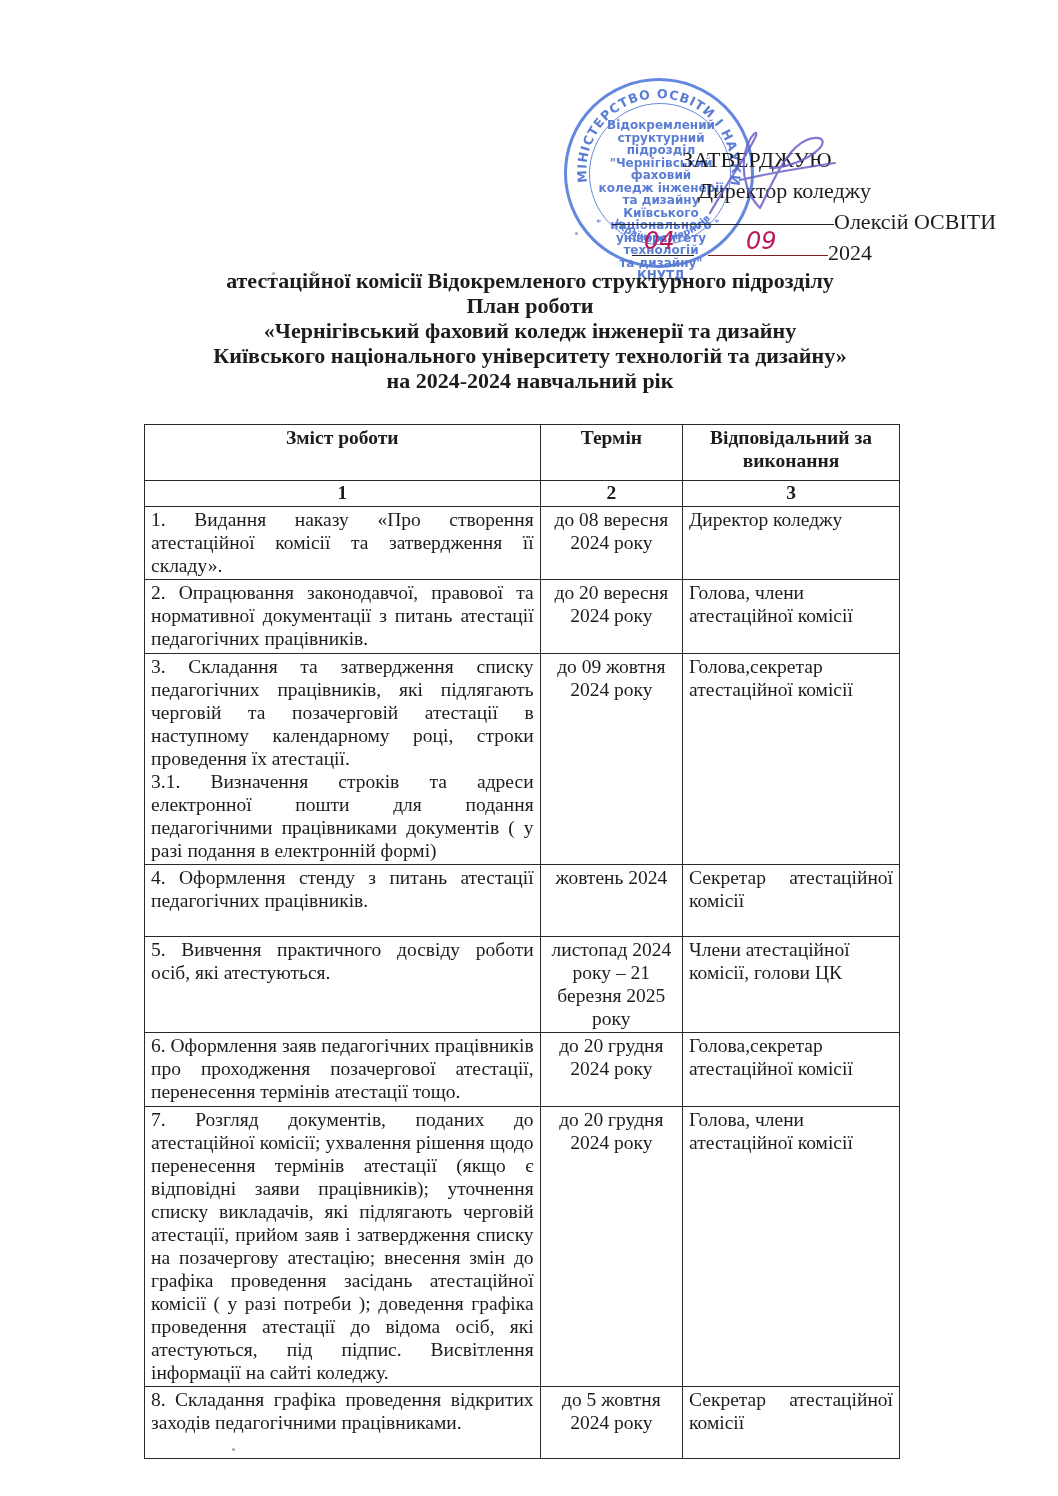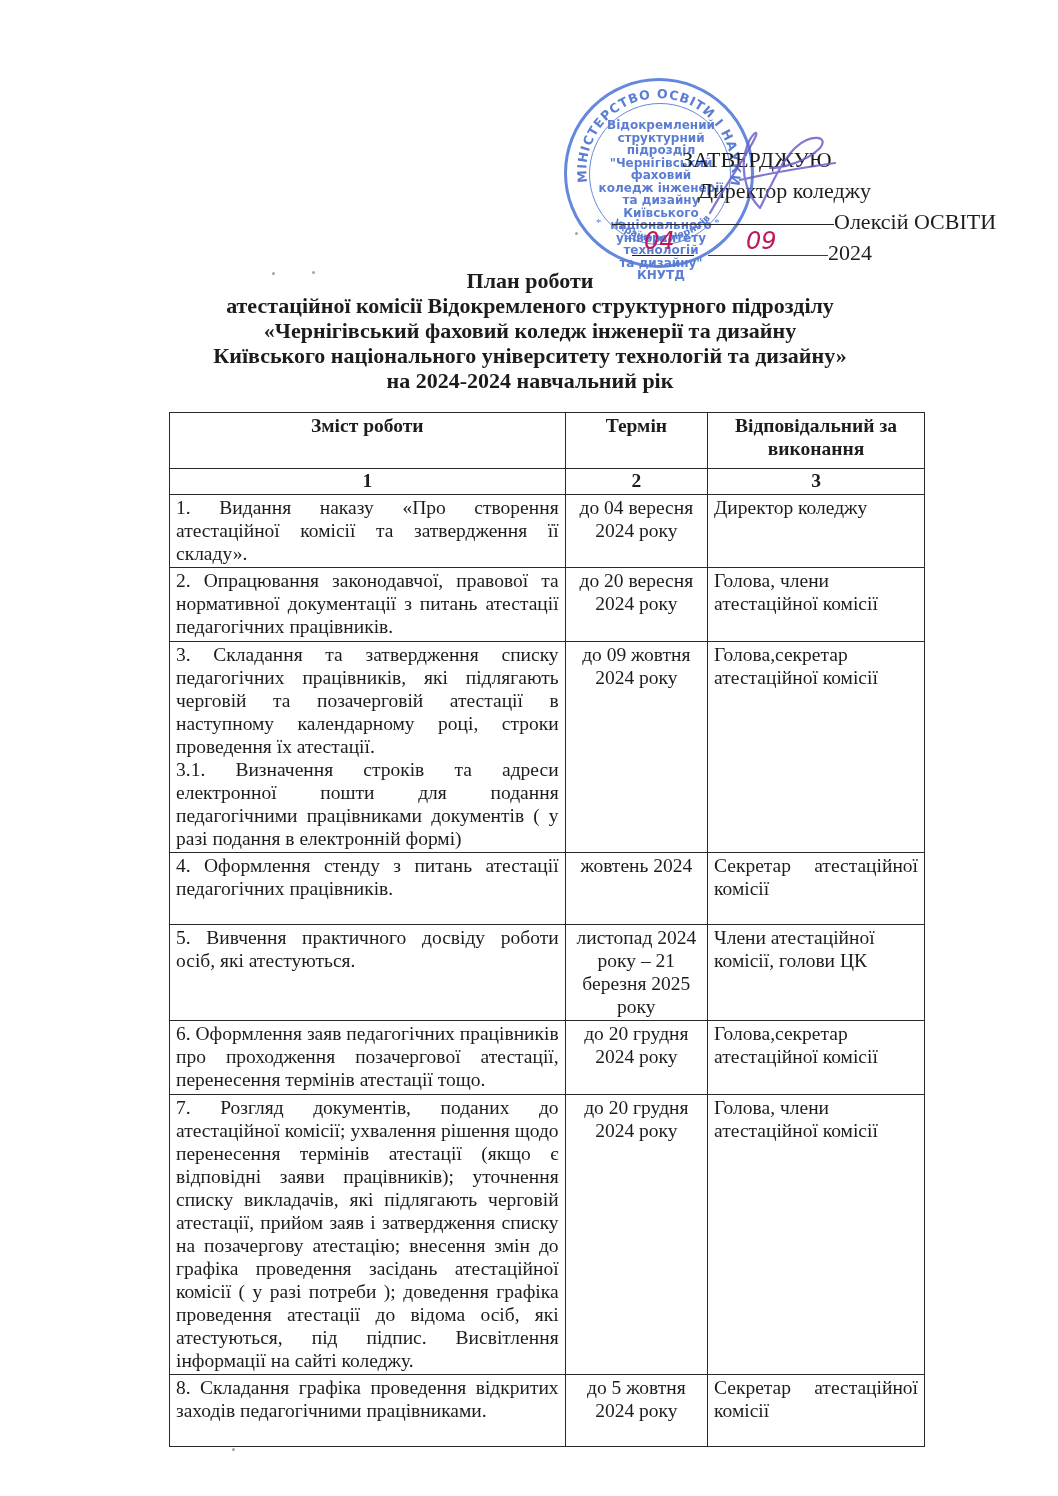--- a/index.html
+++ b/index.html
@@ -38,22 +38,22 @@
     font-size: 12px; line-height: 12.5px; text-align: center;
   }
   .signature {
     position: absolute; left: 700px; top: 118px; width: 140px; height: 110px;
   }
   .title-block {
     position: absolute; left: 150px; top: 268px; width: 760px;
     text-align: center; font-weight: bold; font-size: 22px; line-height: 25px;
   }
   table.plan {
-    position: absolute; left: 144px; top: 412px; width: 756px;
-    border-collapse: collapse; font-size: 19.5px; line-height: 23px; margin-left: 25px;
+    position: absolute; left: 144px; top: 424px; width: 756px;
+    border-collapse: collapse; font-size: 19.5px; line-height: 23px;
   }
   table.plan td, table.plan th {
     border: 1.5px solid #2a2a2a; vertical-align: top; padding: 1px 6px 2px 6px;
   }
   table.plan th { font-weight: bold; text-align: center; }
   .hdr-row th { height: 52px; vertical-align: top; padding-top: 8px; }
   .num-row th { height: 20px; padding: 0; line-height: 22px; }
   .c1 { width: 468px; text-align: justify; }
   .c2 { width: 147px; text-align: center; }
   .c3 { width: 225px; text-align: left; }
@@ -100,22 +100,22 @@
   <div class="appr-date">
     <span class="line1"><span class="handw" style="left:12px">04</span></span><span class="line2"><span class="handw" style="left:38px">09</span></span><span>2024</span>
   </div>
 </div>
 
 <svg class="signature" viewBox="0 0 140 110">
   <path d="M10,95 C30,60 45,40 55,20 C60,10 50,15 45,35 C40,60 50,80 60,90 M60,90 C70,70 80,45 95,30 C110,15 130,18 120,30 C105,45 80,50 70,50 M40,62 C70,55 100,50 135,45" fill="none" stroke="#6a5fc8" stroke-width="2.2" stroke-linecap="round" opacity="0.85"></path>
 </svg>
 
 <div class="title-block">
+  <div>атестаційної комісії Відокремленого структурного підрозділу</div>
   <div>План роботи</div>
-  <div>атестаційної комісії Відокремленого структурного підрозділу</div>
   <div>«Чернігівський фаховий коледж інженерії та дизайну</div>
   <div>Київського національного університету технологій та дизайну»</div>
   <div>на 2024-2024 навчальний рік</div>
 </div>
 
 <table class="plan">
   <thead>
     <tr class="hdr-row">
       <th class="c1" style="text-align:center">Зміст роботи</th>
       <th class="c2">Термін</th>
@@ -123,21 +123,21 @@
     </tr>
     <tr class="num-row">
       <th style="text-align:center">1</th>
       <th>2</th>
       <th>3</th>
     </tr>
   </thead>
   <tbody>
     <tr style="height:46px">
       <td class="c1">1. Видання наказу «Про створення атестаційної комісії та затвердження її складу».</td>
-      <td class="c2">до 04 вересня 2024 року</td>
+      <td class="c2">до 08 вересня 2024 року</td>
       <td class="c3">Директор коледжу</td>
     </tr>
     <tr style="height:74px">
       <td class="c1">2. Опрацювання законодавчої, правової та нормативної документації з питань атестації педагогічних працівників.</td>
       <td class="c2">до 20 вересня 2024 року</td>
       <td class="c3">Голова, члени атестаційної комісії</td>
     </tr>
     <tr style="height:194px">
       <td class="c1">
         <div>3. Складання та затвердження списку педагогічних працівників, які підлягають черговій та позачерговій атестації в наступному календарному році, строки проведення їх атестації.</div>

